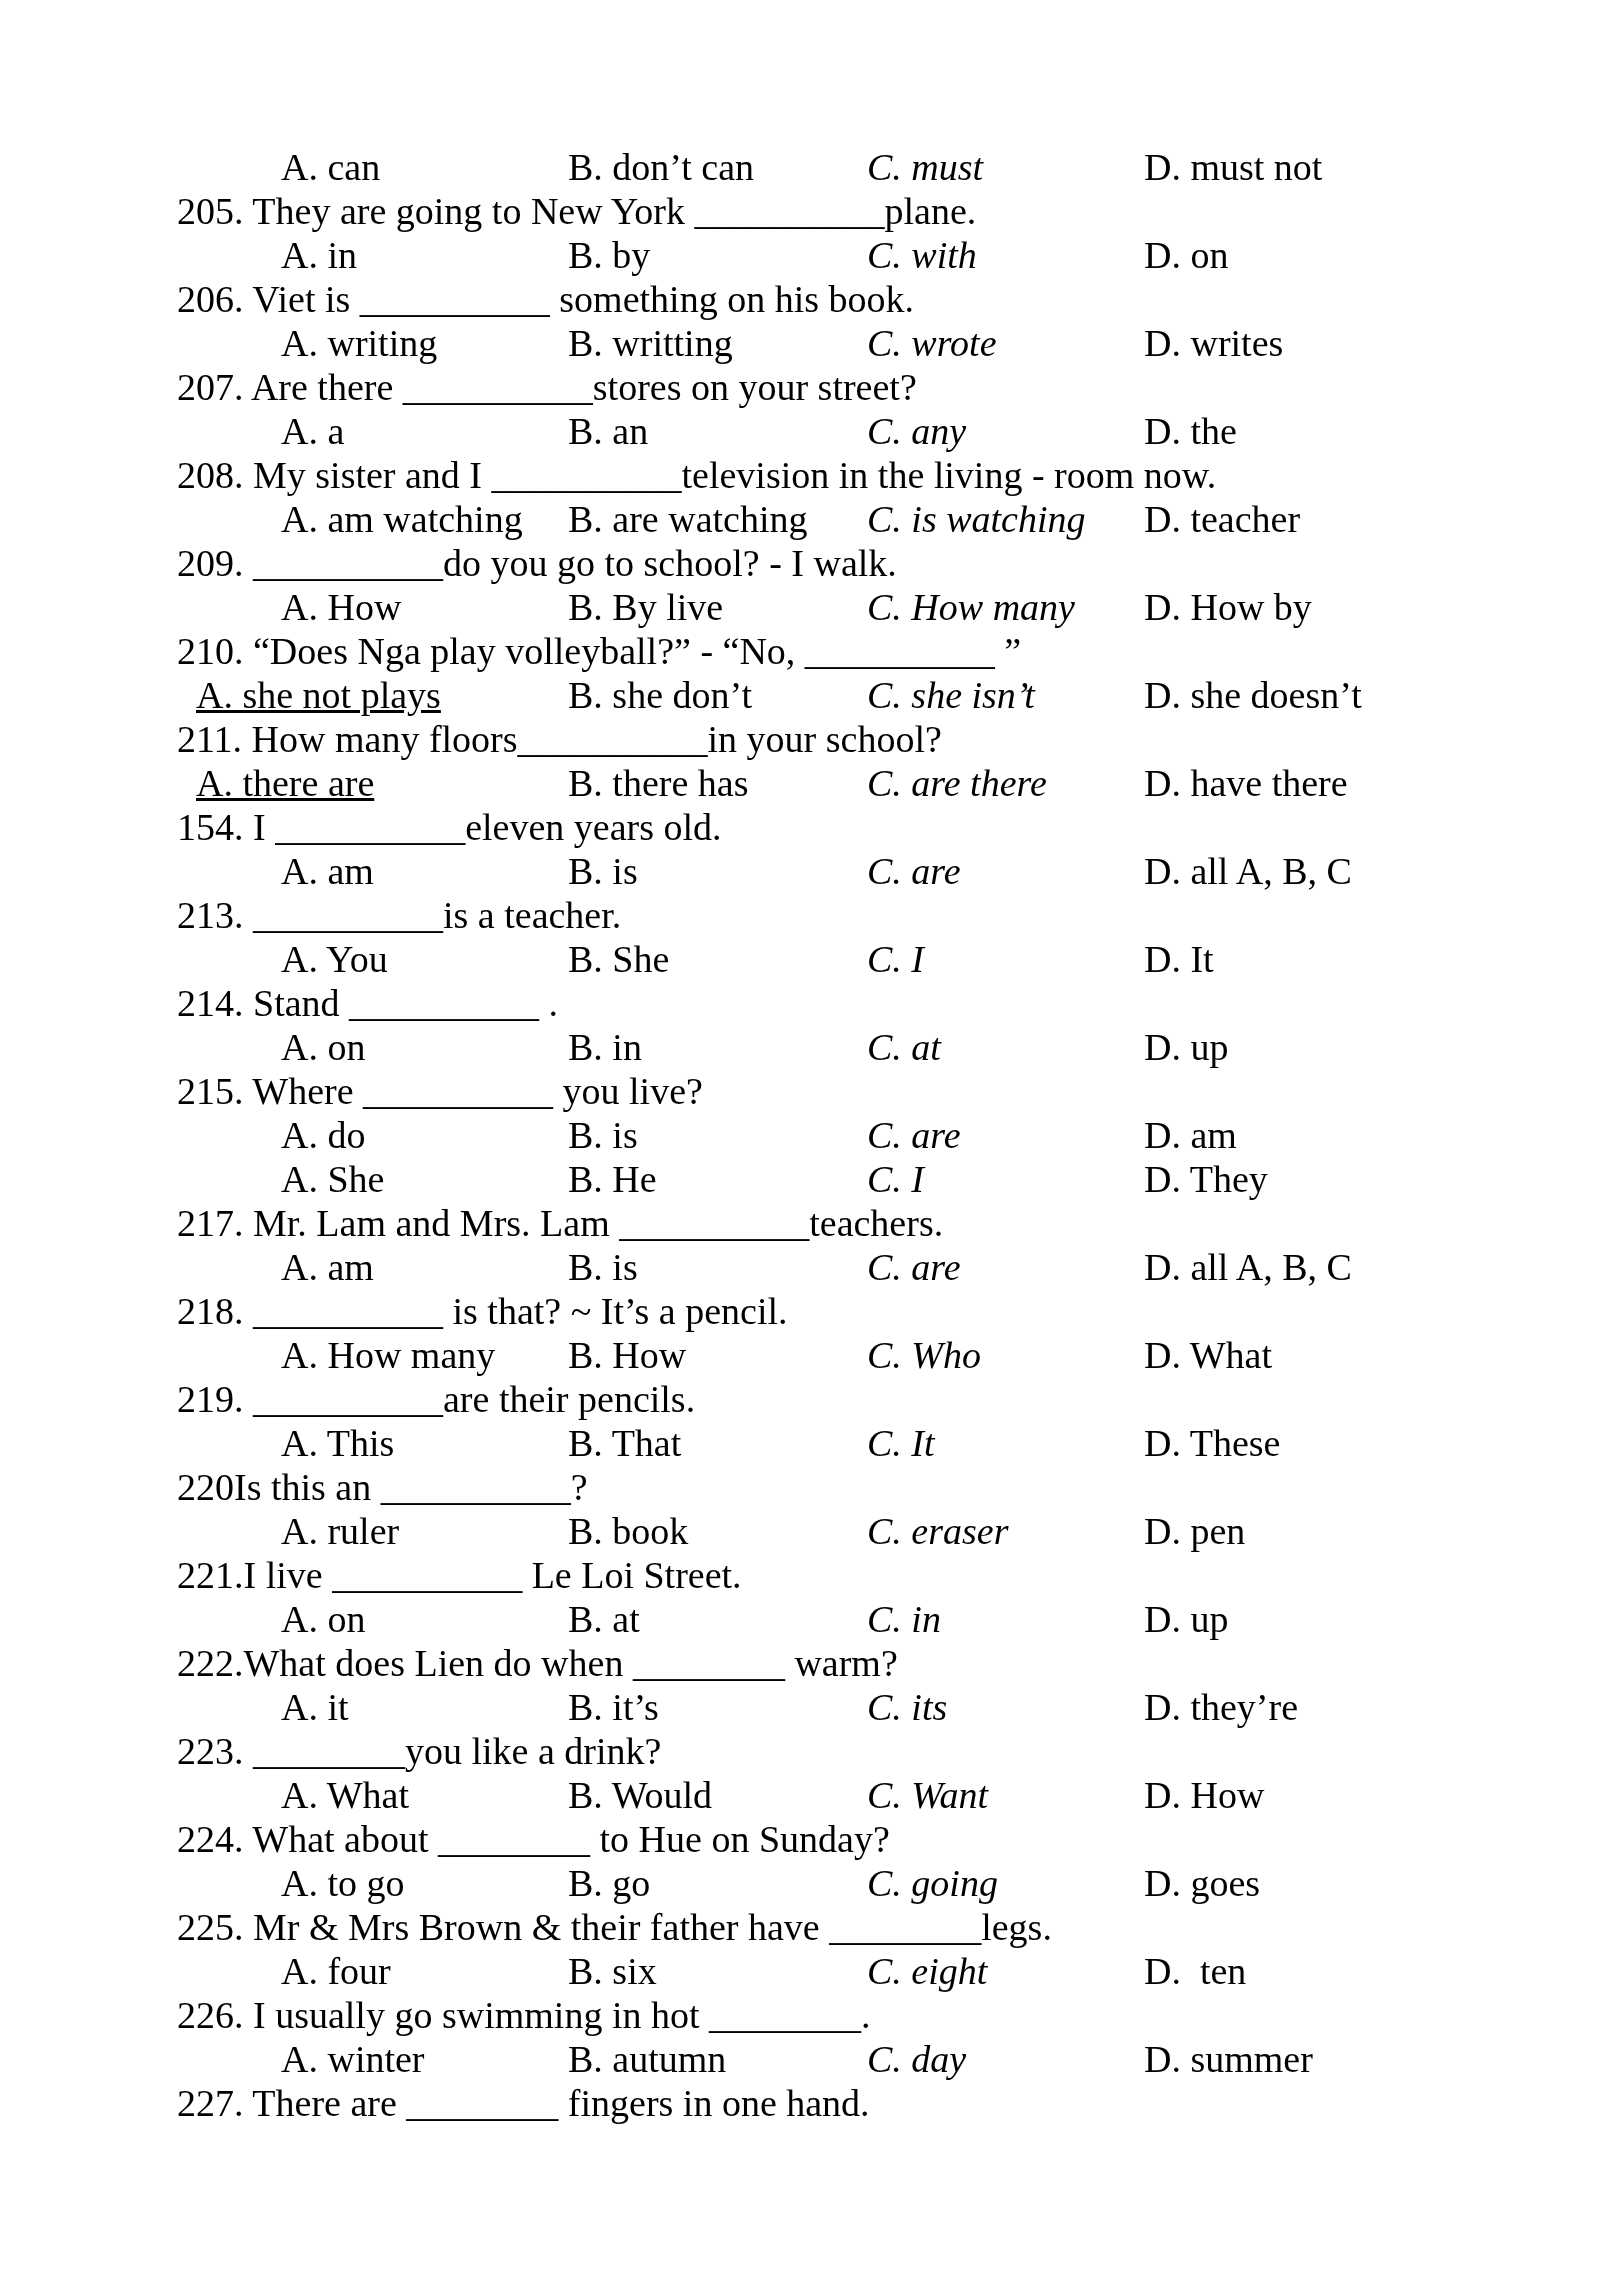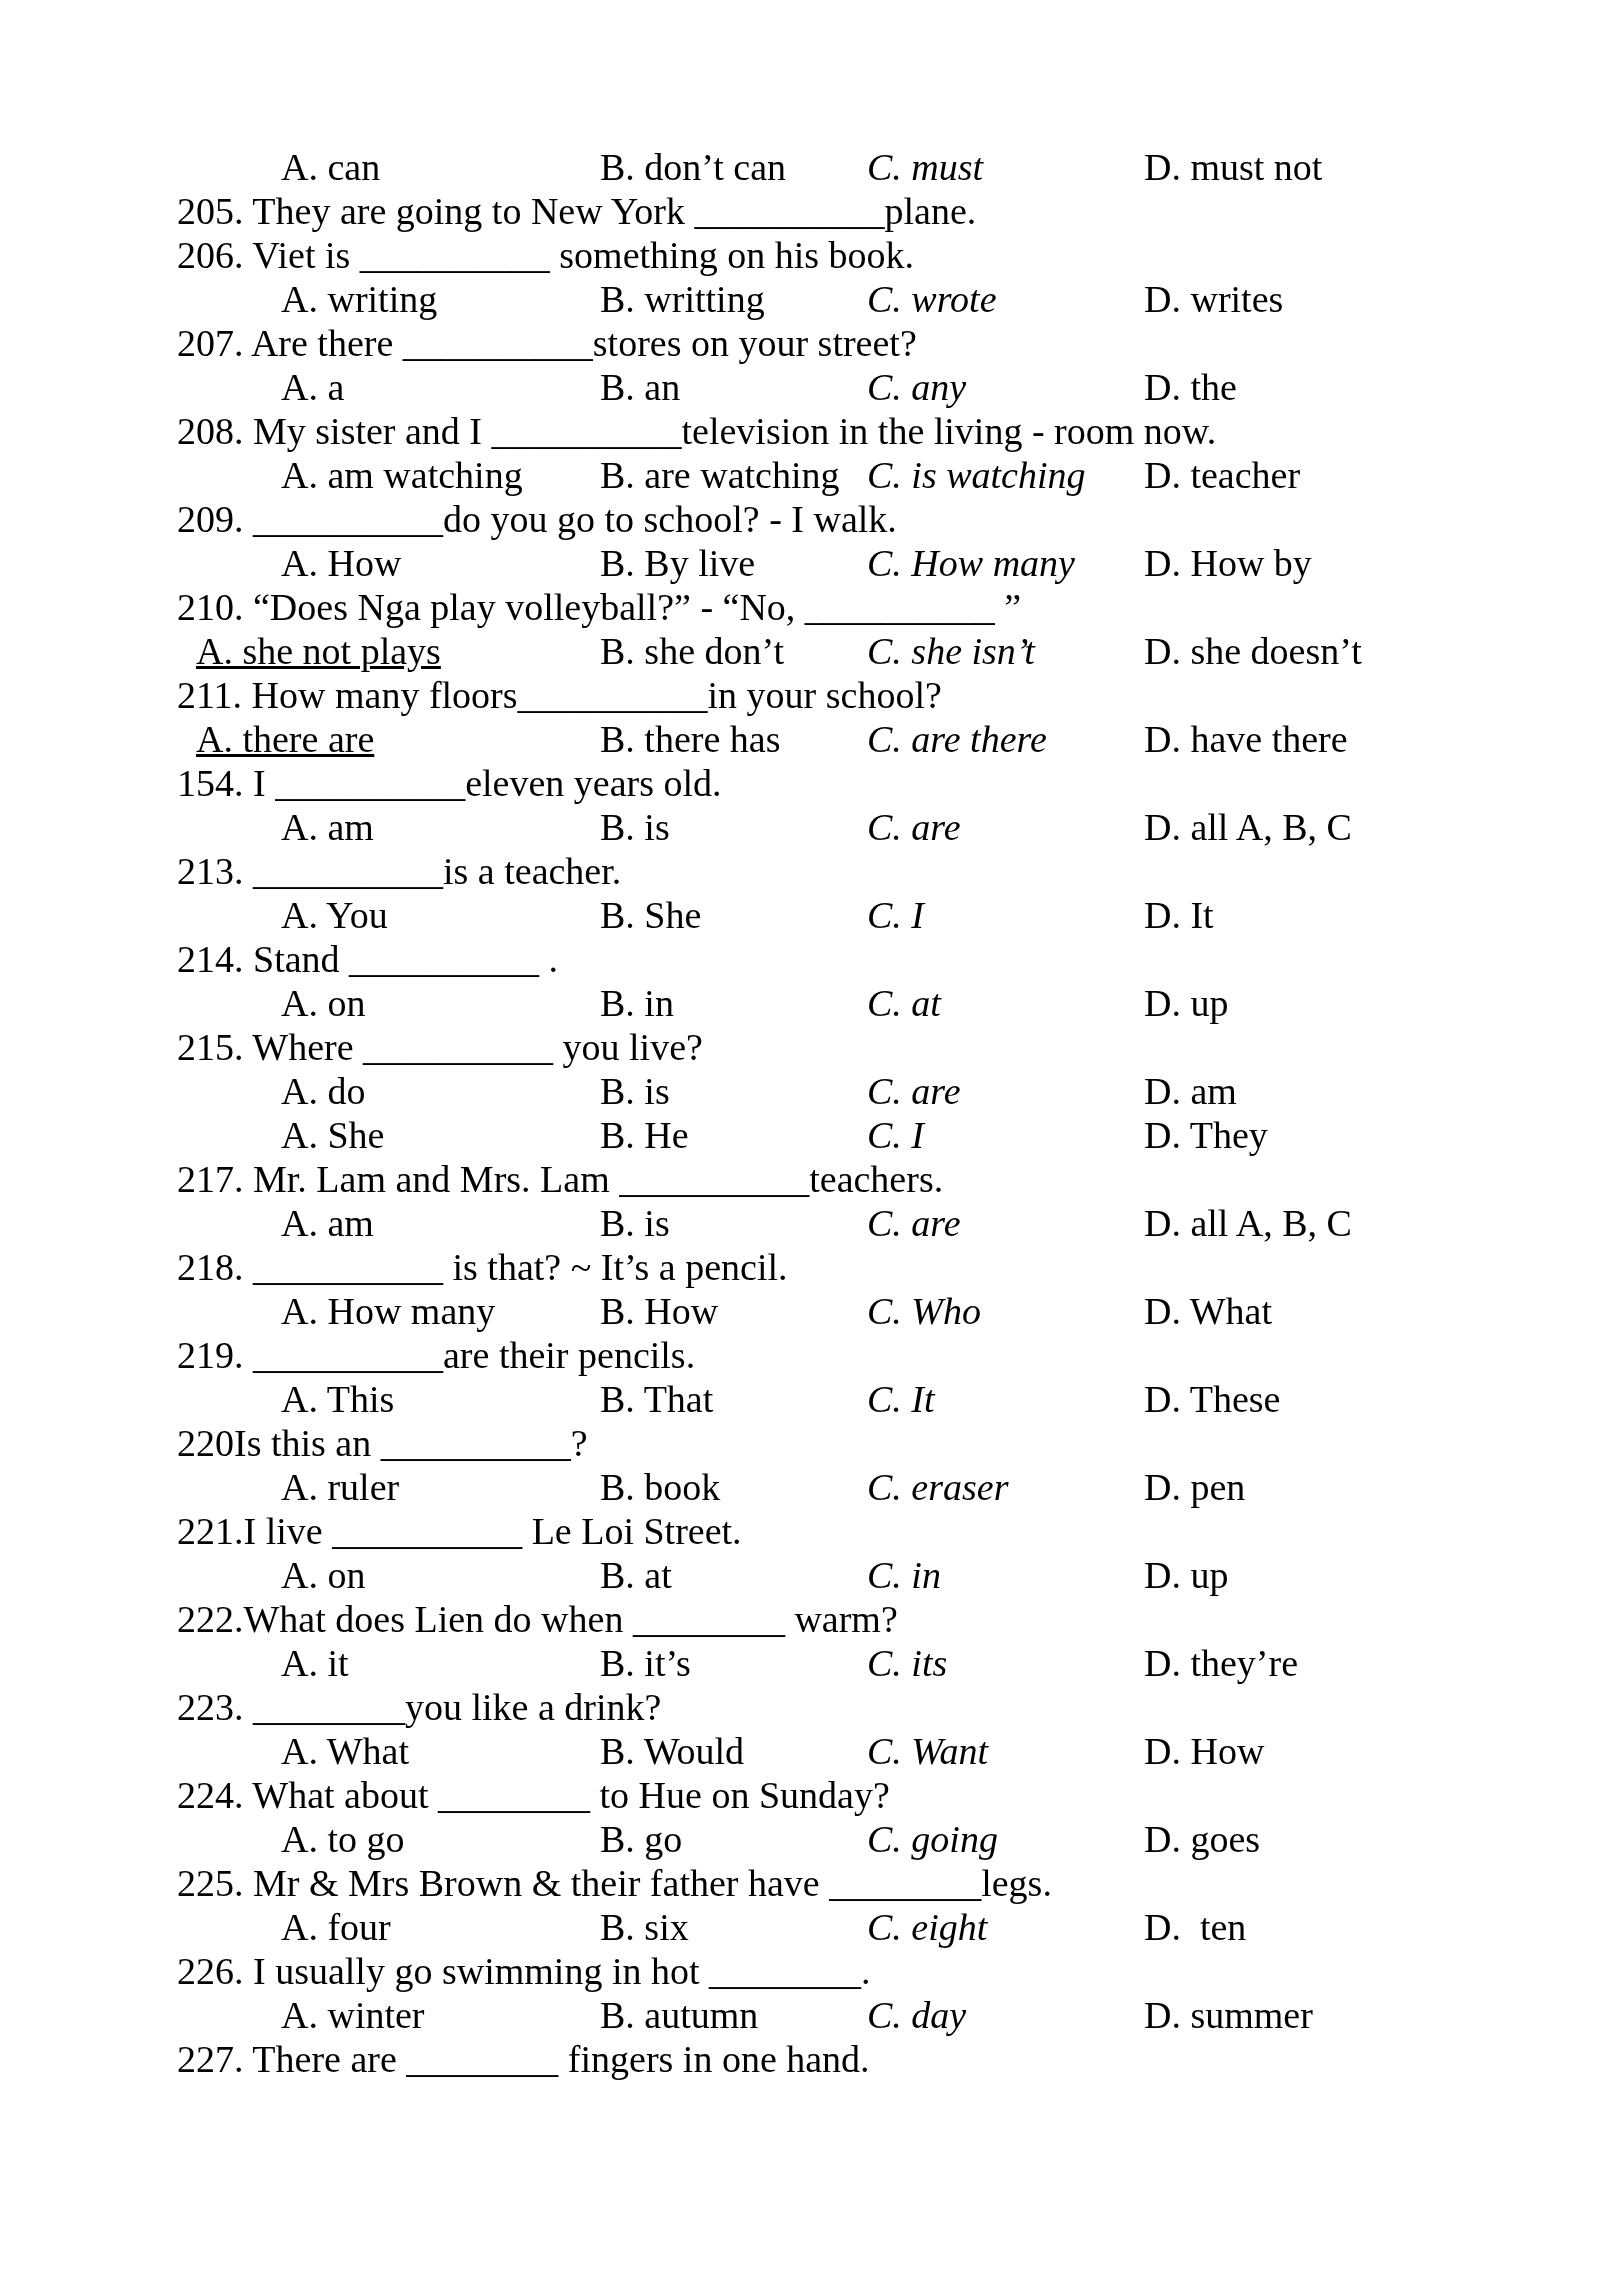--- a/index.html
+++ b/index.html
@@ -33,31 +33,32 @@
     position: absolute;
     left: 177px;
     top: 0;
   }
   .opt {
     position: absolute;
     top: 0;
   }
   .opt-a { left: 281px; }
   .line.narrow .opt-a { left: 196px; text-decoration: underline; }
-  .opt-b { left: 568px; margin-left: 32px; }
+  .opt-b { left: 568px; }
   .opt-c { left: 867px; font-style: italic; }
   .opt-d { left: 1144px; }
 </style>
 </head>
 <body>
 
 <div class="page">
   <div class="content" id="content">
       <div class="line"><span class="opt opt-a">A. can</span><span class="opt opt-b">B. don’t can</span><span class="opt opt-c">C. must</span><span class="opt opt-d">D. must not</span></div>
       <div class="line"><span class="q-text">205. They are going to New York __________plane.</span></div>
+      <div class="line"><span class="opt opt-a">A. in</span><span class="opt opt-b">B. by</span><span class="opt opt-c">C. with</span><span class="opt opt-d">D. on</span></div>
       <div class="line"><span class="q-text">206. Viet is __________ something on his book.</span></div>
       <div class="line"><span class="opt opt-a">A. writing</span><span class="opt opt-b">B. writting</span><span class="opt opt-c">C. wrote</span><span class="opt opt-d">D. writes</span></div>
       <div class="line"><span class="q-text">207. Are there __________stores on your street?</span></div>
       <div class="line"><span class="opt opt-a">A. a</span><span class="opt opt-b">B. an</span><span class="opt opt-c">C. any</span><span class="opt opt-d">D. the</span></div>
       <div class="line"><span class="q-text">208. My sister and I __________television in the living - room now.</span></div>
       <div class="line"><span class="opt opt-a">A. am watching</span><span class="opt opt-b">B. are watching</span><span class="opt opt-c">C. is watching</span><span class="opt opt-d">D. teacher</span></div>
       <div class="line"><span class="q-text">209. __________do you go to school? - I walk.</span></div>
       <div class="line"><span class="opt opt-a">A. How</span><span class="opt opt-b">B. By live</span><span class="opt opt-c">C. How many</span><span class="opt opt-d">D. How by</span></div>
       <div class="line"><span class="q-text">210. “Does Nga play volleyball?” - “No, __________ ”</span></div>
       <div class="line narrow"><span class="opt opt-a">A. she not plays</span><span class="opt opt-b">B. she don’t</span><span class="opt opt-c">C. she isn’t</span><span class="opt opt-d">D. she doesn’t</span></div>

